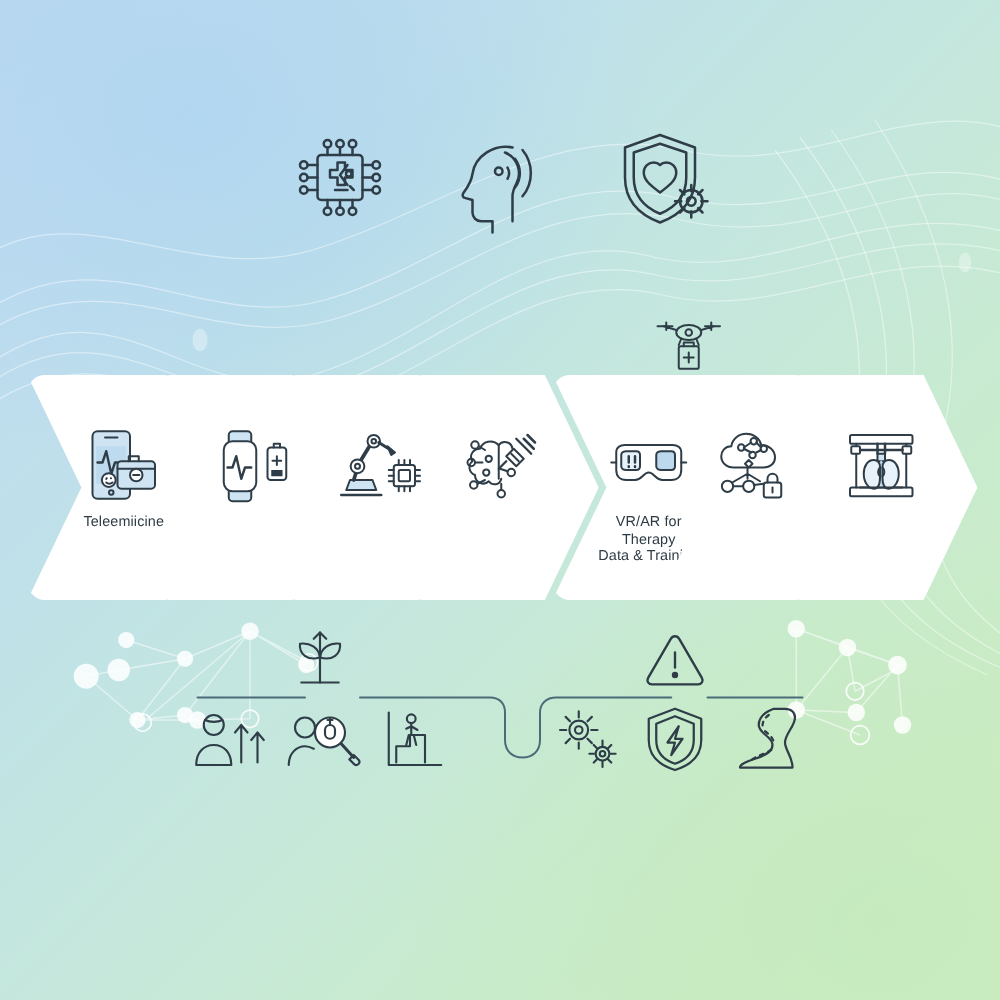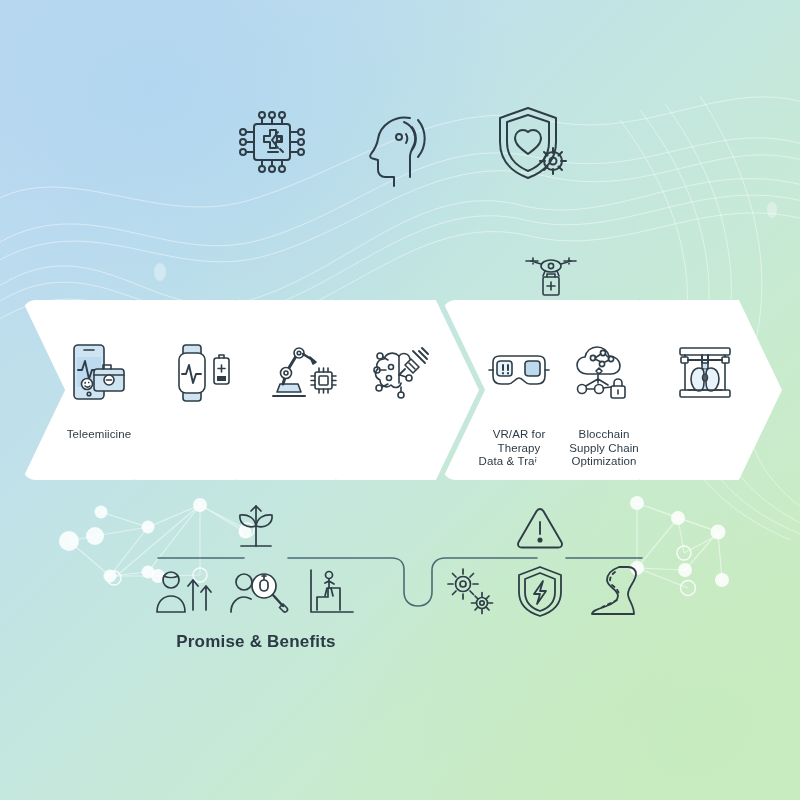--- a/index.html
+++ b/index.html
@@ -57,21 +57,21 @@
     border-radius:14px;
   }
   .chev-body{
     position:absolute;inset:0;
     display:flex;flex-direction:column;align-items:center;
     justify-content:flex-start;
     padding-top:42px;box-sizing:border-box;
   }
   .chev-ic{height:62px;display:flex;align-items:center;justify-content:center;}
   .chev-label{
-    margin-top:24px;
+    margin-top:8px;
     width:120px;text-align:center;
     font-size:11.5px;line-height:13.5px;
     color:#2d3b45;font-weight:400;
     letter-spacing:.1px;
   }
 
   
   .bottom{position:absolute;left:0;top:500px;width:800px;height:200px;}
   .b-group{position:absolute;top:0;}
   .b-icons{display:flex;align-items:flex-end;justify-content:center;gap:16px;}
@@ -343,21 +343,20 @@
               <circle cx="11" cy="45" r="4.5" fill="#ffffff"></circle>
               <circle cx="28" cy="45" r="4.5" fill="#ffffff"></circle>
               <path d="M15.5 45h8"></path>
               <rect x="40" y="42" width="14" height="12" rx="2" fill="#ffffff"></rect>
               <path d="M43 42v-3a4 4 0 0 1 8 0v3"></path>
               <path d="M47 46v4"></path>
               <path d="M32 44l8-1"></path>
             </g>
           </svg>
         </div>
-        <div class="chev-label">Blocchain<br>Supply Chain<br>Optimization</div>
       </div>
     </div>
 
     <div class="chev" style="left:606px">
       <div class="chev-shape"></div>
       <div class="chev-body">
         <div class="chev-ic">
           <svg width="62" height="58" viewBox="0 0 62 58">
             <g fill="none" stroke="#2e3d47" stroke-width="1.6" stroke-linejoin="round" stroke-linecap="round">
               <rect x="6" y="4" width="50" height="7" rx="1.5" fill="#ffffff"></rect>
@@ -429,21 +428,20 @@
 
         <svg width="50" height="52" viewBox="0 0 50 52">
           <g fill="none" stroke="#2e3d47" stroke-width="1.7" stroke-linejoin="round" stroke-linecap="round">
             <path d="M4 6v42h42"></path>
             <circle cx="22" cy="11" r="3.5"></circle>
             <path d="M22 15v9M18 19l4-2 5 3M20 24l-2 8M24 24l2 8"></path>
             <path d="M10 46V33h11V24h12v22"></path>
           </g>
         </svg>
       </div>
-      <div class="b-title">Promise &amp; Benefits</div>
     </div>
 
     <div class="b-group" style="left:432px;width:216px">
       <div class="b-badge">
         <svg width="62" height="60" viewBox="0 0 62 60">
           <g fill="none" stroke="#2e3d47" stroke-width="1.9" stroke-linejoin="round" stroke-linecap="round">
             <path d="M31 9c1.6 0 2.7.9 3.5 2.3l18 31c1.4 2.5 0 5.2-3 5.2H12.5c-3 0-4.4-2.7-3-5.2l18-31C28.3 9.9 29.4 9 31 9z"></path>
             <path d="M31 22v12"></path>
             <circle cx="31" cy="40" r="1.6" fill="#2e3d47"></circle>
           </g>

